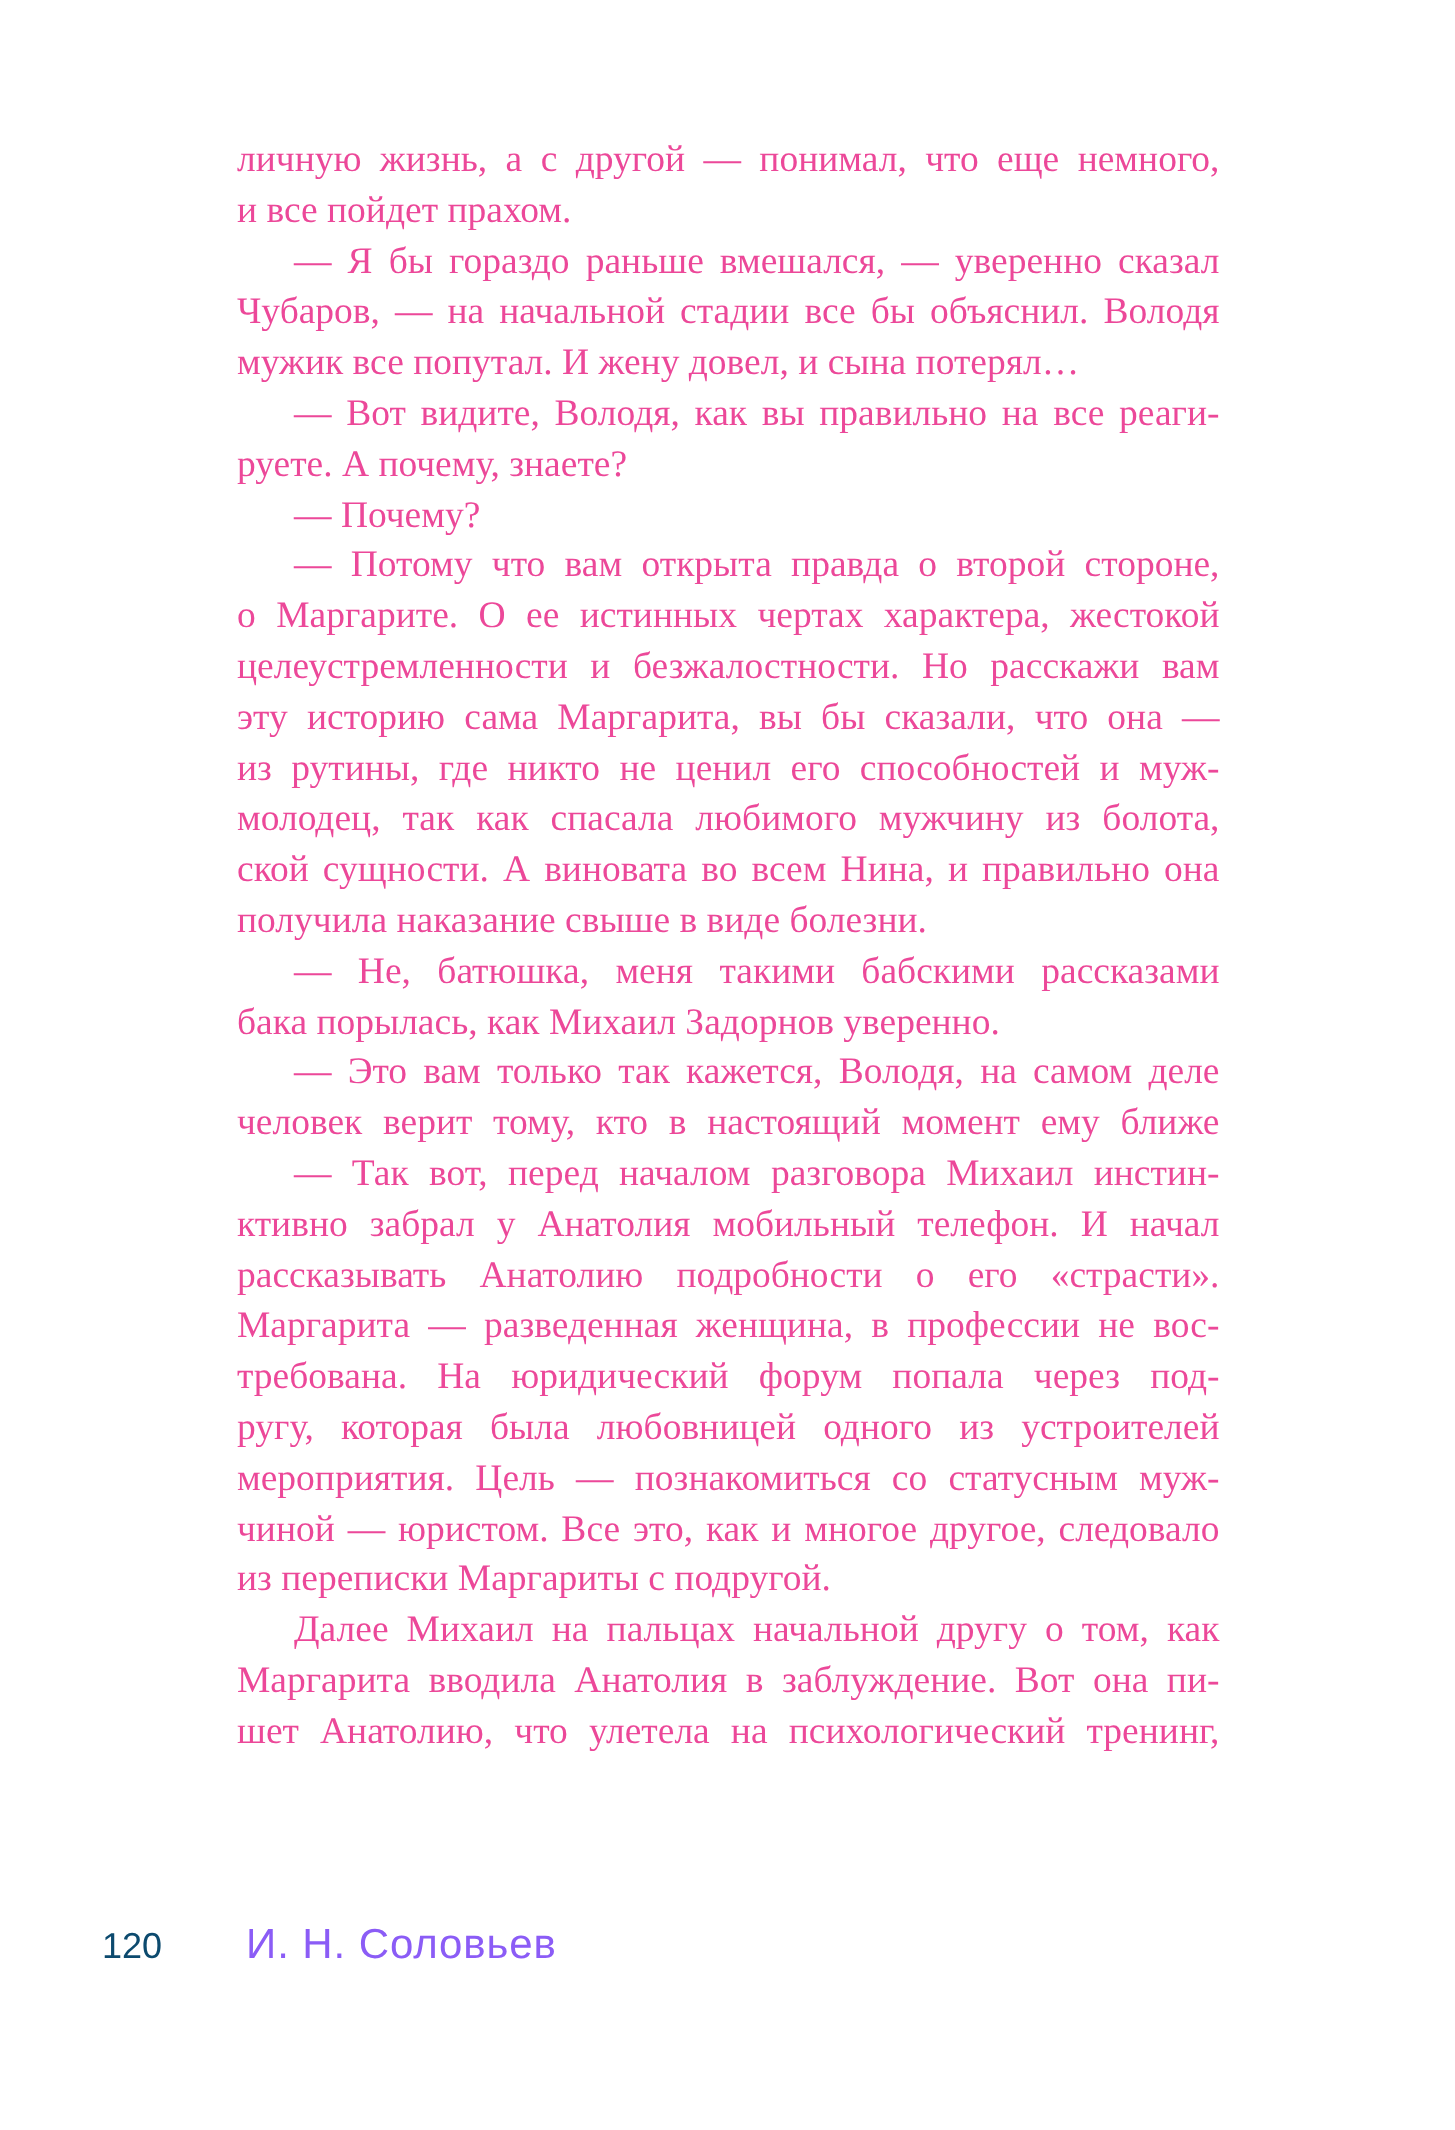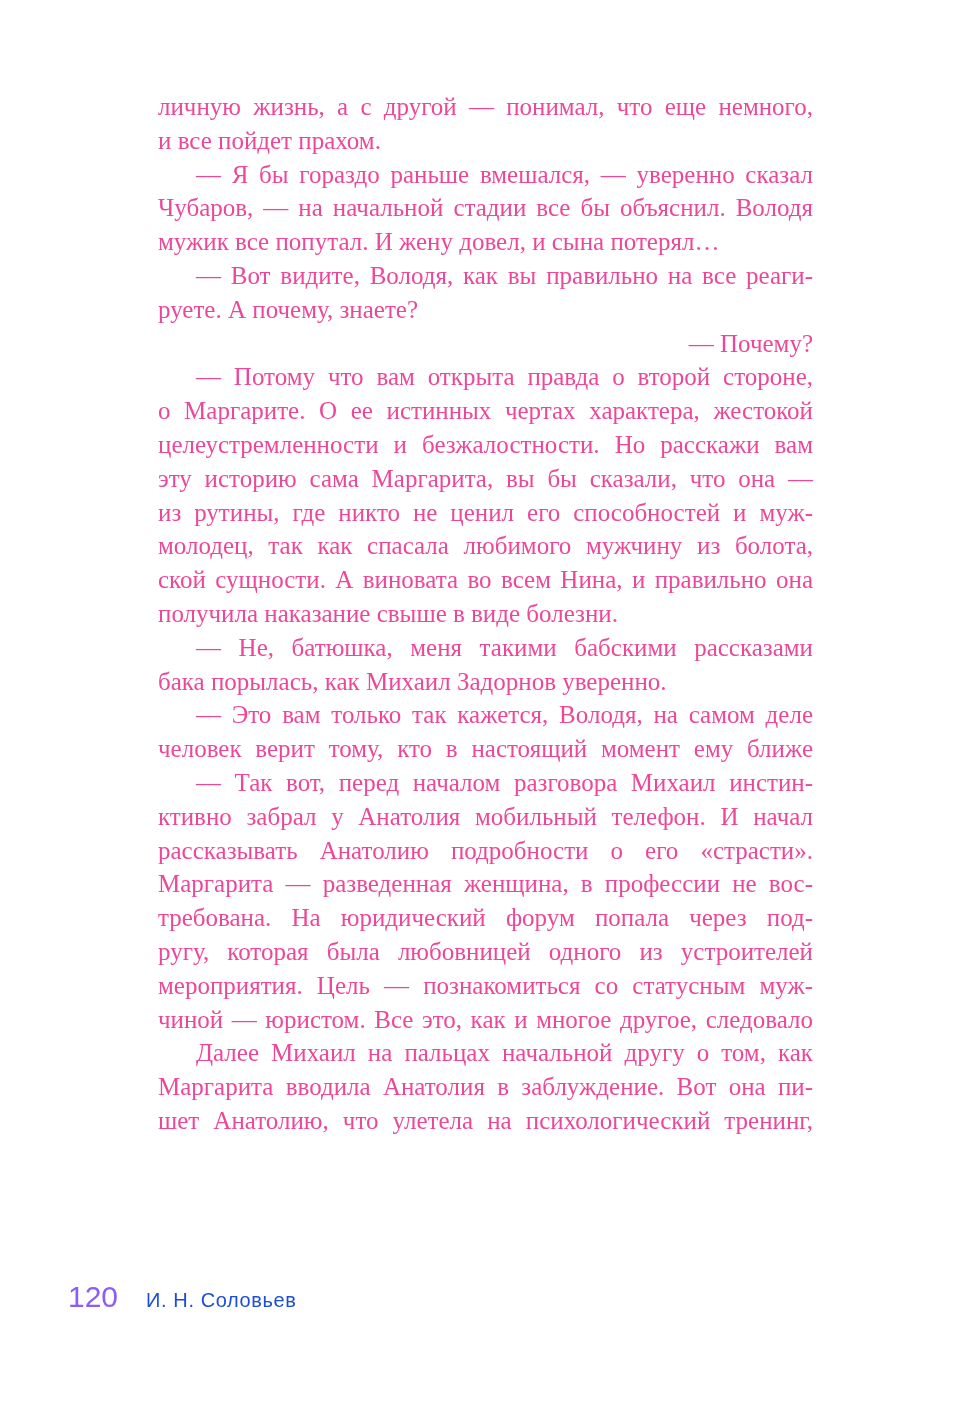--- a/index.html
+++ b/index.html
@@ -22,35 +22,35 @@
     font-size: 25px;
     line-height: 33.8px;
   }
   .paragraph { margin: 0; }
   .line { min-height: 33.8px; }
   .just {
     text-align: justify;
     text-align-last: justify;
   }
   .left-line { text-align: left; }
-  .first { padding-left: 38px; text-align: right; }
+  .first { padding-left: 38px; }
   .footer {
     position: absolute;
     left: 68px; top: 1280px;
     font-family: "Liberation Sans", sans-serif;
     white-space: nowrap;
   }
   .pagenum {
-    font-size: 30px;
-    color: #8b5cf6;
+    font-size: 24px;
+    color: #0c4a6e;
   }
   .author {
-    font-size: 20px;
-    margin-left: 28px;
-    color: #1d4ed8;
+    font-size: 28px;
+    margin-left: 56px;
+    color: #8b5cf6;
     letter-spacing: 0.6px;
   }
 </style>
 </head>
 <body>
 
 <div class="page">
 
   <div class="text-block">
 
@@ -97,20 +97,21 @@
 
     <div class="paragraph">
       <div class="line just first">— Так вот, перед началом разговора Михаил инстин-</div>
       <div class="line just">ктивно забрал у Анатолия мобильный телефон. И начал</div>
       <div class="line just">рассказывать Анатолию подробности о его «страсти».</div>
       <div class="line just">Маргарита — разведенная женщина, в профессии не вос-</div>
       <div class="line just">требована. На юридический форум попала через под-</div>
       <div class="line just">ругу, которая была любовницей одного из устроителей</div>
       <div class="line just">мероприятия. Цель — познакомиться со статусным муж-</div>
       <div class="line just">чиной — юристом. Все это, как и многое другое, следовало</div>
+      <div class="line left-line">из переписки Маргариты с подругой.</div>
     </div>
 
     <div class="paragraph">
       <div class="line just first">Далее Михаил на пальцах начальной другу о том, как</div>
       <div class="line just">Маргарита вводила Анатолия в заблуждение. Вот она пи-</div>
       <div class="line just">шет Анатолию, что улетела на психологический тренинг,</div>
     </div>
 
   </div>
 

